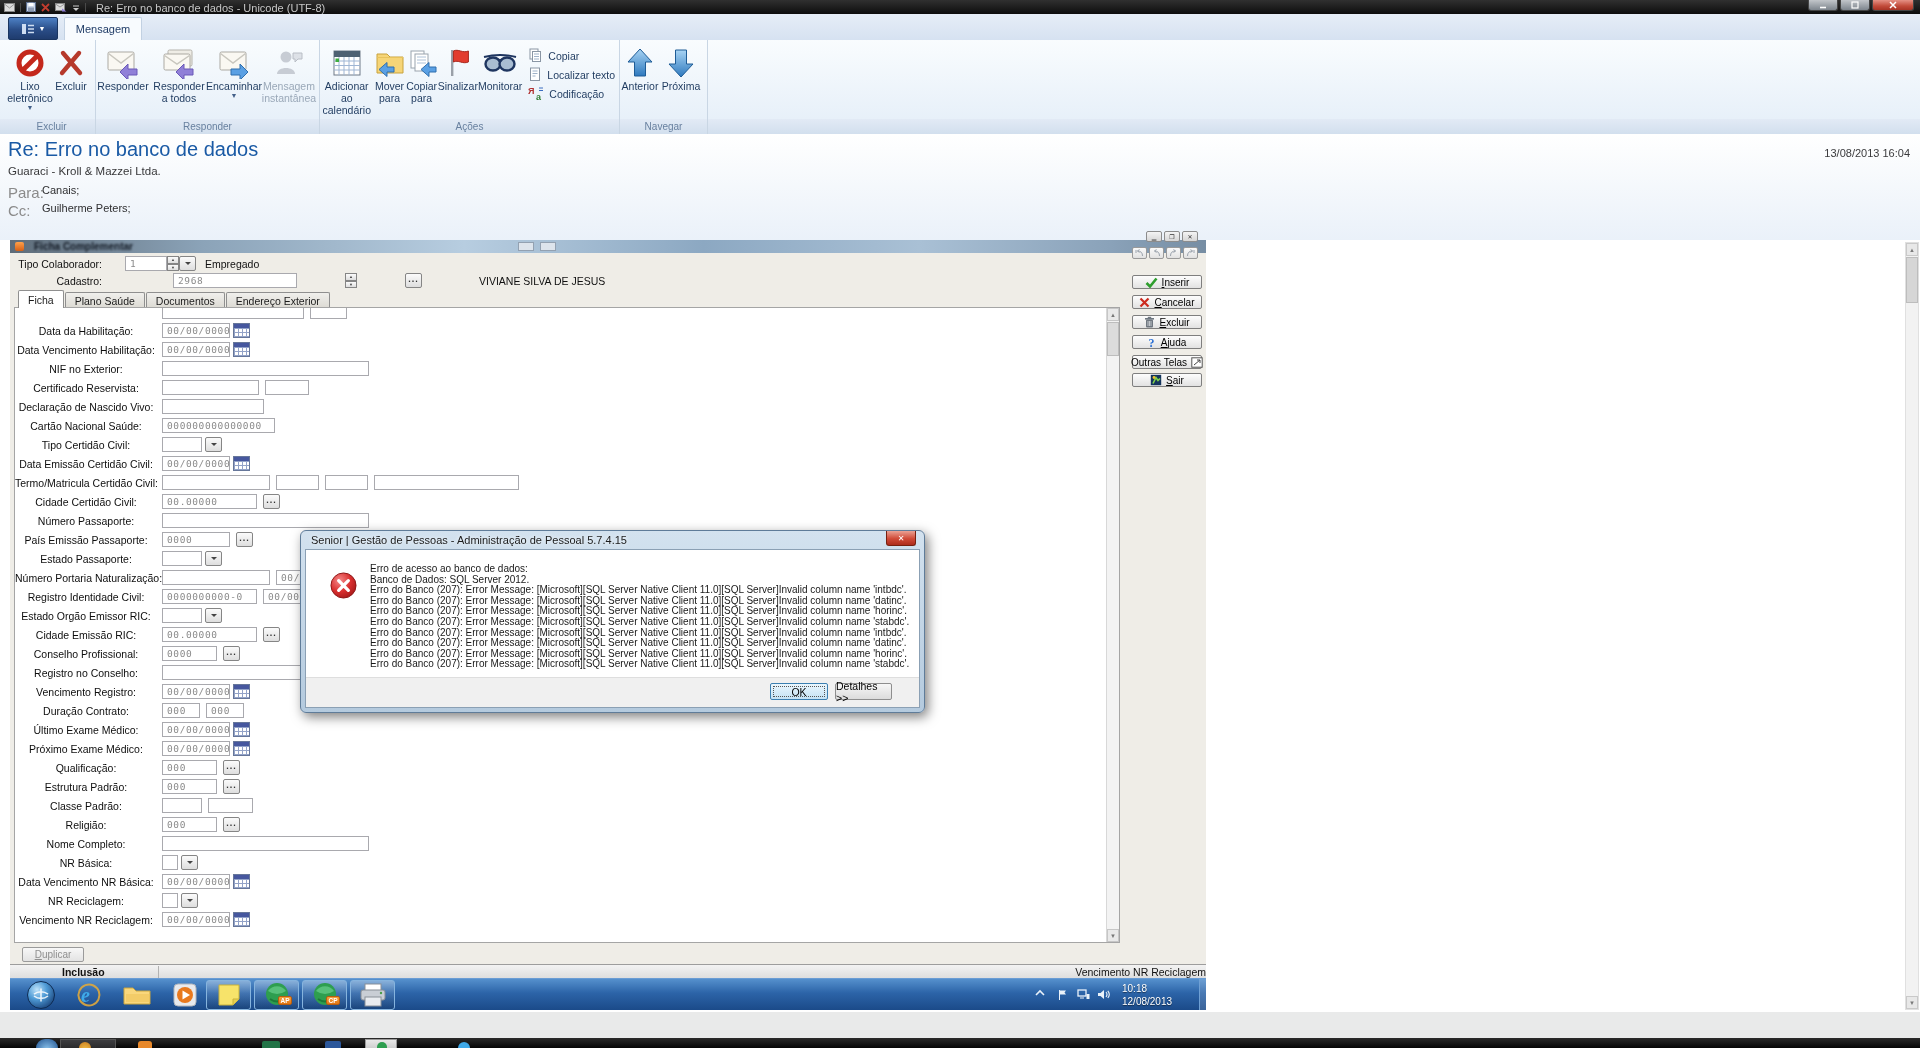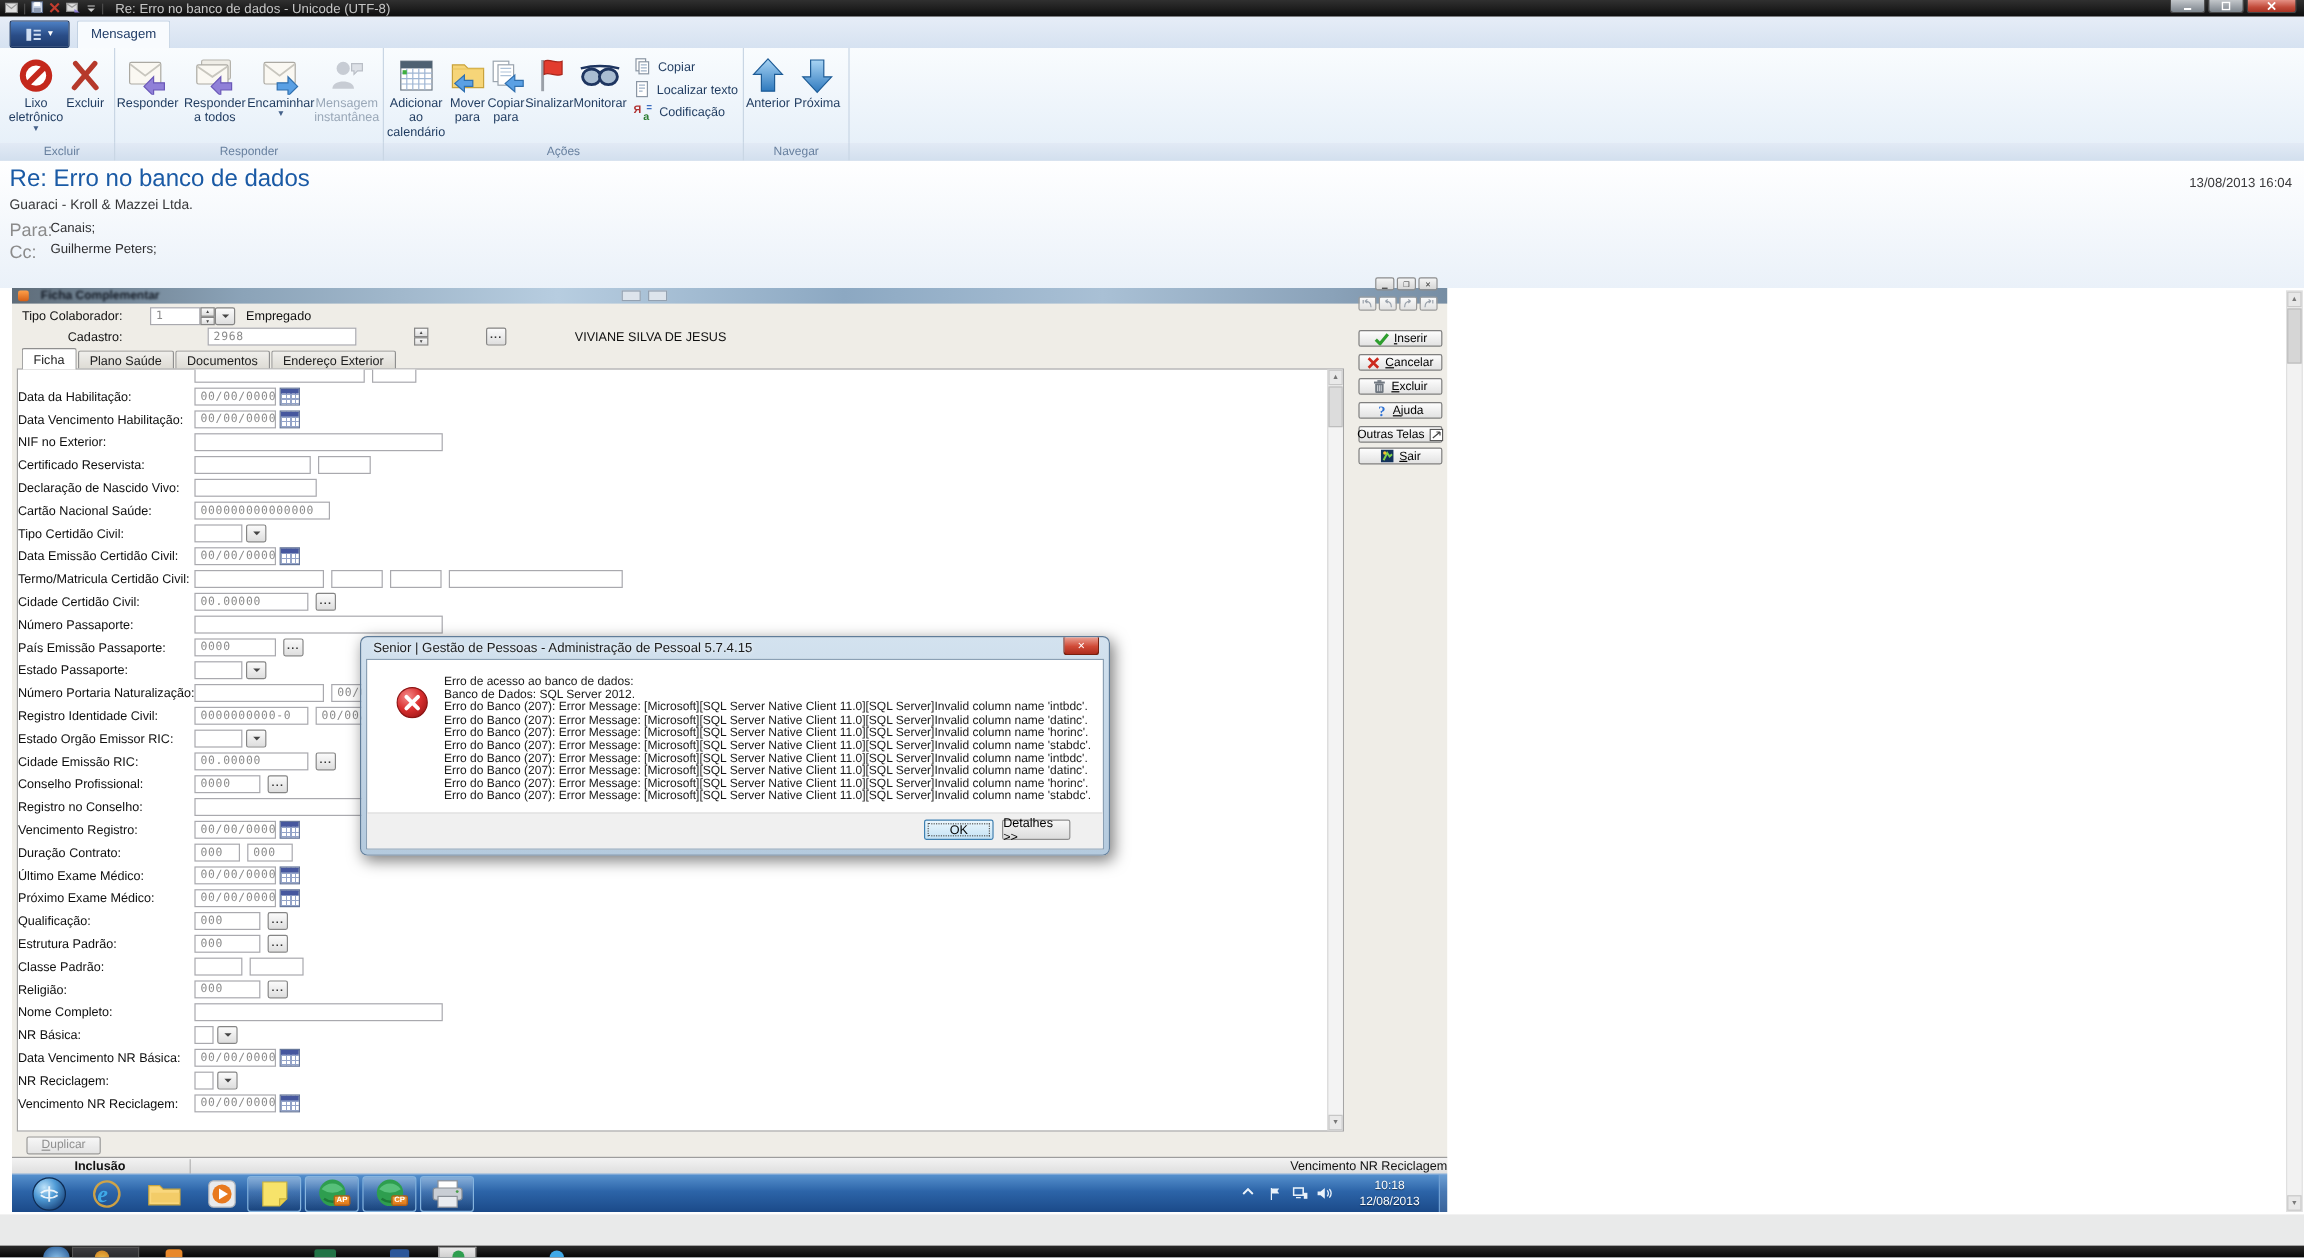--- a/index.html
+++ b/index.html
@@ -60,21 +60,21 @@
 .ahlabel{width:115px;text-align:right;padding-right:23px;font-size:10.5px;color:#101010;white-space:nowrap}
 .ahtext{margin-left:9px;font-size:10.5px;color:#101010;white-space:nowrap}
 
 #apptabs{position:absolute;left:8px;top:50px;height:18px;display:flex;align-items:flex-end}
 .tab{height:16px;border:1px solid #8f8f8f;border-bottom:none;border-radius:2px 2px 0 0;background:linear-gradient(#f0efec,#dcdad3);margin-right:1px;padding:0 9px;font-size:10.5px;color:#1c1c1c;display:flex;align-items:center}
 .tab.active{background:#fff;height:18px;position:relative;z-index:2}
 
 #formpanel{position:absolute;left:4px;top:67px;width:1106px;height:636px;background:#fff;border:1px solid #a5a5a5;overflow:hidden}
 #formrows{margin-top:-6px}
 .frow{display:flex;align-items:center;height:19px}
-.flabel{width:147px;text-align:left;padding-right:5px;font-size:10.5px;color:#0e0e0e;white-space:nowrap}
+.flabel{width:147px;text-align:center;padding-right:5px;font-size:10.5px;color:#0e0e0e;white-space:nowrap}
 .ffields{display:flex;align-items:center;gap:6px}
 .fgroup{display:flex;align-items:center;gap:3px}
 .box{height:15px;border:1px solid #a9a9ae;background:#fff;font-family:"DejaVu Sans Mono",monospace;font-size:9.5px;color:#8b8b8b;display:flex;align-items:center;padding:0 4px;letter-spacing:.6px;white-space:nowrap}
 .cbtn{height:15px;border:1px solid #858585;border-radius:2px;background:linear-gradient(#fbfbfb,#dedede);display:flex;align-items:center;justify-content:center;color:#333}
 .cbtn.dots{width:17px;font-size:9px;font-weight:bold;letter-spacing:1px;padding-bottom:4px}
 .cbtn.drop{width:17px}
 .tri{width:0;height:0;border:3px solid transparent;border-top-color:#444;margin-top:3px}
 .calbtn{width:17px;height:15px;border:1px solid #67779a;background:
  linear-gradient(#46579e,#46579e) 0 0/100% 4px no-repeat,
  repeating-linear-gradient(to right,#93a3c8 0 1px,transparent 1px 4px),
@@ -93,21 +93,21 @@
 #appstatus{position:absolute;left:0;top:724px;width:100%;height:14px;background:linear-gradient(#f3f3f3,#dedede);border-top:1px solid #9d9d9d;font-size:10.5px;color:#111}
 #statusleft{position:absolute;left:52px;top:1px;font-weight:bold}
 #statusdiv1{position:absolute;left:148px;top:1px;width:1px;height:12px;background:#b2b2b2}
 #statuscenter{position:absolute;left:0;width:100%;top:1px;text-align:right}
 
 #apptaskbar{position:absolute;left:0;top:738px;width:100%;height:32px;background:linear-gradient(#5590cd,#2c64a8 45%,#1b4a89);border-top:1px solid #6a9cd4}
 .tbbtn{position:absolute;top:1px;width:45px;height:30px;display:flex;align-items:center;justify-content:center}
 .tbbtn.open{border:1px solid #86b4de;border-radius:3px;background:linear-gradient(rgba(255,255,255,.32),rgba(255,255,255,.10) 45%,rgba(0,0,0,.10))}
 .badge{position:absolute;right:6px;bottom:4px;background:linear-gradient(#f6a03c,#e07614);border:1px solid #b65d10;border-radius:2px;color:#fff;font-size:6.5px;font-weight:bold;padding:0 1.5px;line-height:7.5px}
 .trayicn{position:absolute;top:10px}
-#clockblock{position:absolute;right:12px;top:3px;width:72px;text-align:center;color:#fff;font-size:10px;line-height:13px;text-shadow:0 1px 1px rgba(0,0,0,.5)}
+#clockblock{position:absolute;right:12px;top:3px;width:72px;text-align:left;color:#fff;font-size:10px;line-height:13px;text-shadow:0 1px 1px rgba(0,0,0,.5)}
 #showdesk{position:absolute;right:0;top:0;width:7px;height:100%;border-left:1px solid #6fa0d4;background:rgba(255,255,255,.14)}
 
 
 #dialog{position:absolute;left:300px;top:290px;width:625px;height:183px;z-index:60;border-radius:6px;background:linear-gradient(#d3e2ef,#b4cade);border:1px solid #5f7c99;box-shadow:3px 4px 12px rgba(0,0,0,.5)}
 #dlgtitle{height:18px;display:flex;align-items:center;padding-left:10px;font-size:11px;color:#1b1b1b;text-shadow:0 0 4px #fff;white-space:nowrap}
 #dlgclose{position:absolute;right:8px;top:0;width:30px;height:15px;background:linear-gradient(#eba294,#d04a37 55%,#ad2c1c);border:1px solid #77200f;border-top:none;border-radius:0 0 3px 3px;color:#fff;font-size:8px;display:flex;align-items:center;justify-content:center}
 #dlgbody{position:absolute;left:4px;right:4px;top:18px;bottom:4px;background:#fff;border:1px solid #8ba0b4;overflow:hidden}
 #dlgicon{position:absolute;left:24px;top:22px}
 #dlglines{position:absolute;left:64px;top:14px;font-size:10px;line-height:10.6px;color:#191919;white-space:nowrap}
 #dlgfooter{position:absolute;left:0;right:0;bottom:0;height:30px;background:#f0f0f0;border-top:1px solid #dedede}

